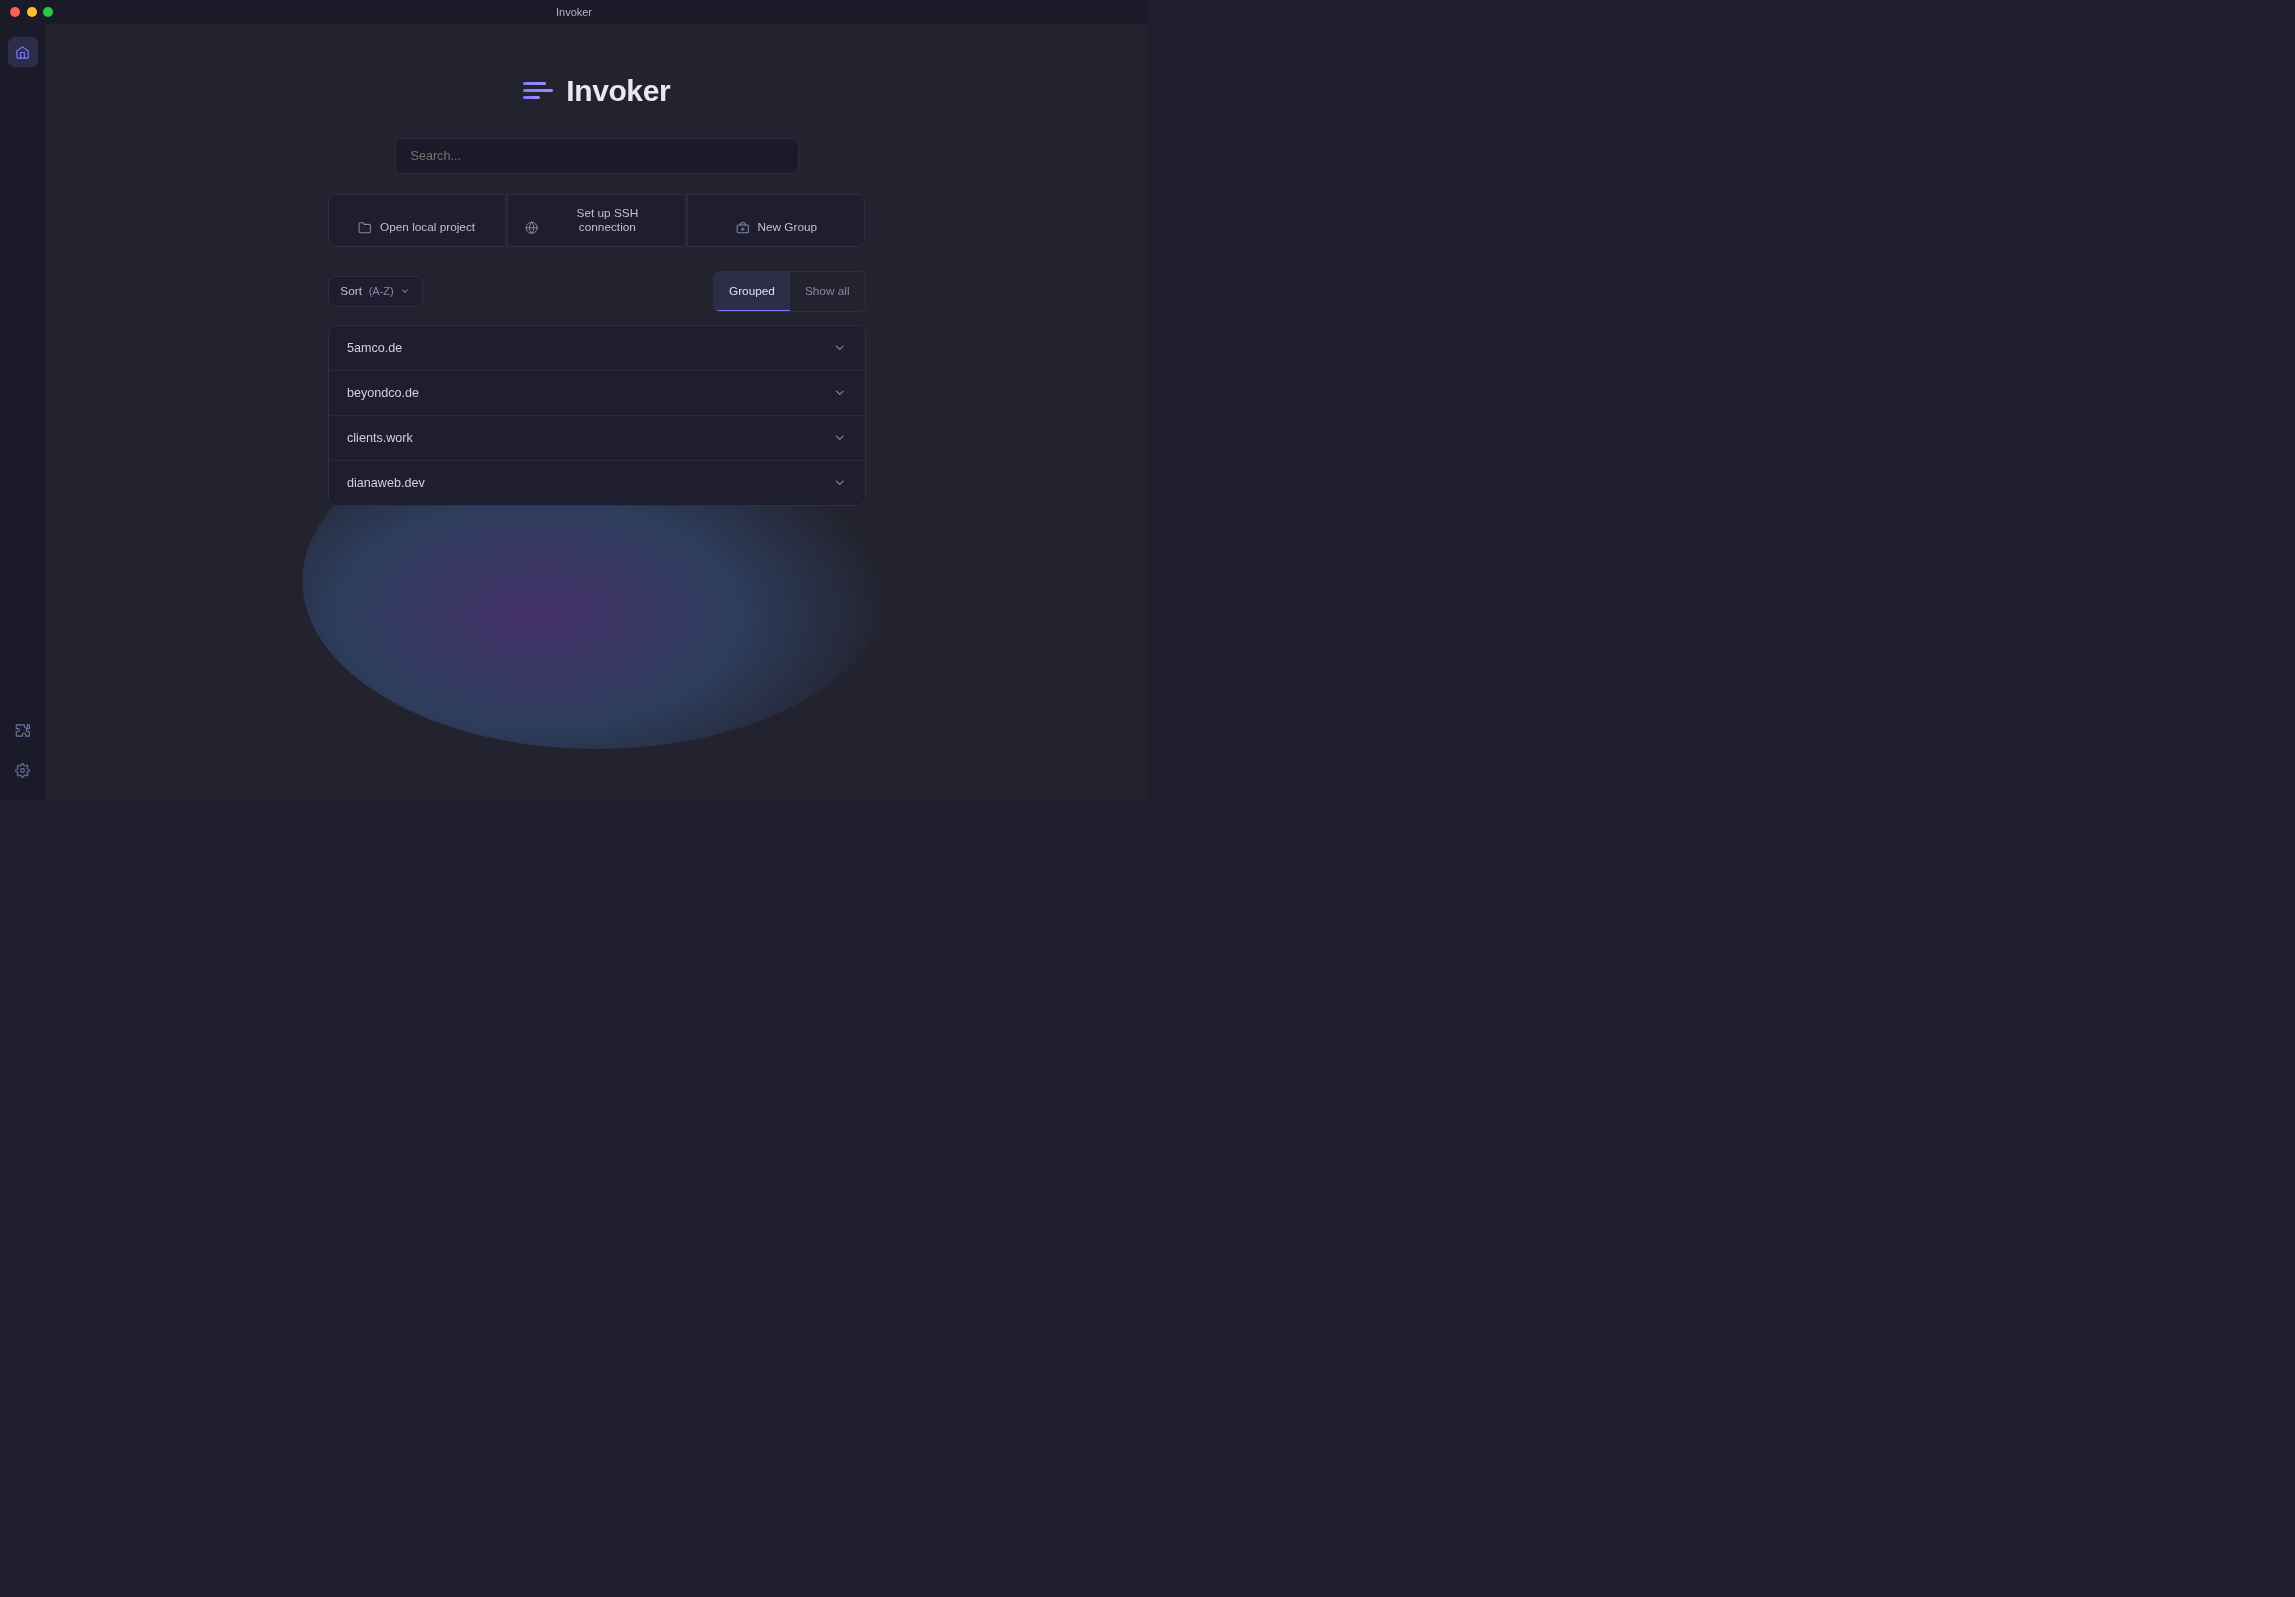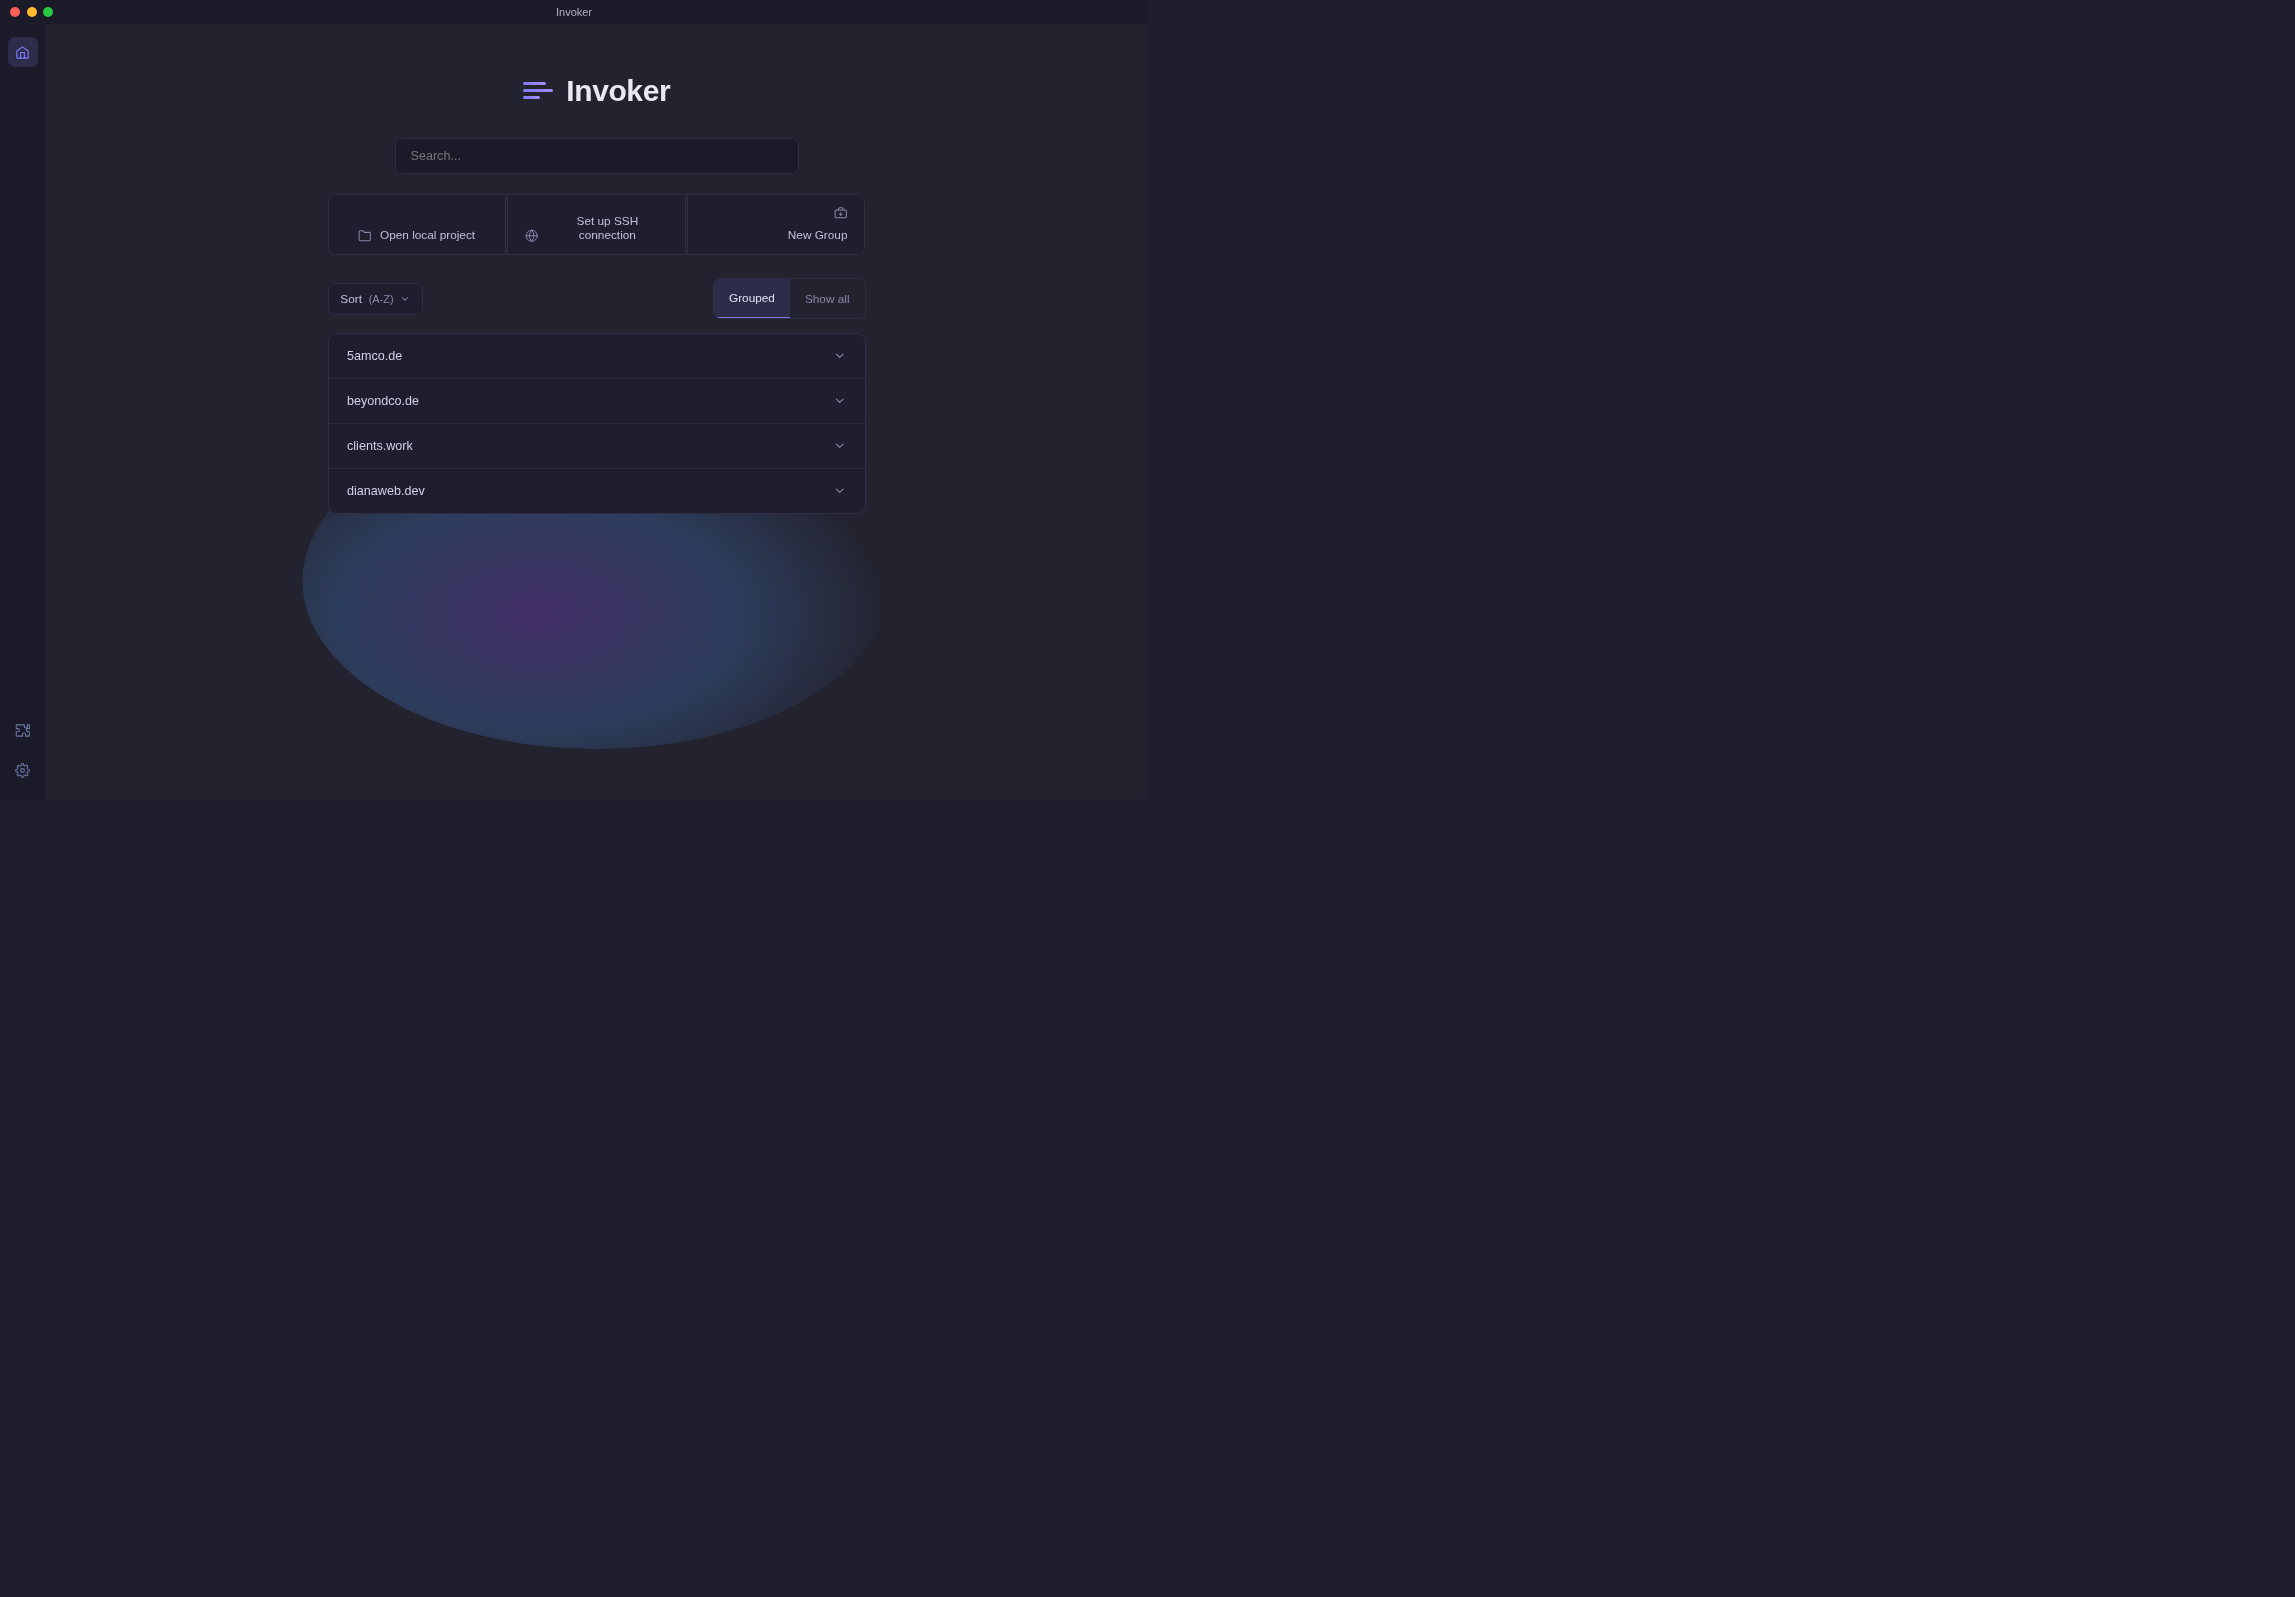--- a/index.html
+++ b/index.html
@@ -194,21 +194,21 @@
       font-size: 11.8px;
       cursor: pointer;
       display: flex;
       align-items: flex-end;
       justify-content: center;
       gap: 8.4px;
       transition: background 0.15s;
     }
 
     .action-btn:first-child { border-radius: 6.7px 0 0 6.7px; }
-    .action-btn:last-child { border-radius: 0 6.7px 6.7px 0; flex-direction: column; }
+    .action-btn:last-child { border-radius: 0 6.7px 6.7px 0; }
     .action-btn:not(:first-child):not(:last-child) { border-radius: 0; }
 
     
     .controls-bar {
       display: flex;
       align-items: center;
       justify-content: space-between;
       width: 538px;
       margin-bottom: 13.5px;
     }

